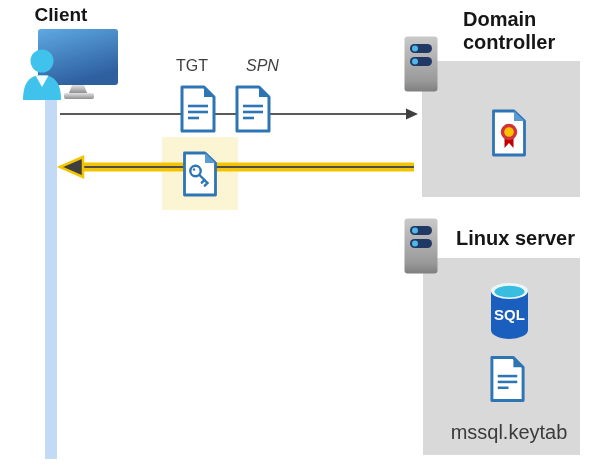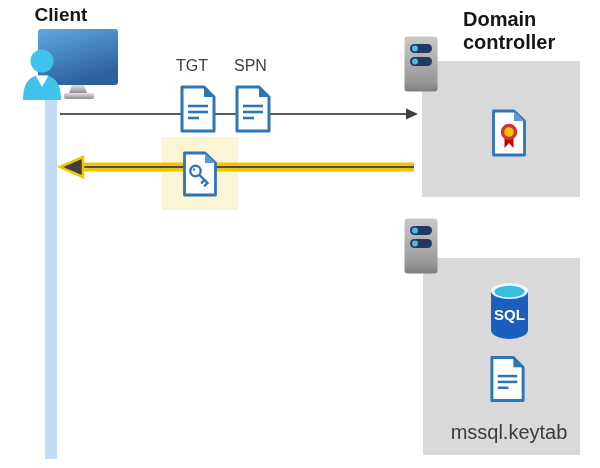--- a/index.html
+++ b/index.html
@@ -45,21 +45,21 @@
       <polygon points="15.5,47.5 22,59 28.5,47.5" fill="#f4fbfe"></polygon>
     </g>
   </svg>
 
   <svg class="abs" style="left:58px;top:106px;z-index:1;" width="362" height="16" viewBox="0 0 362 16">
     <line x1="2" y1="8" x2="350" y2="8" stroke="#595959" stroke-width="1.8"></line>
     <polygon points="360,8 348,2.5 348,13.5" fill="#3f3f3f"></polygon>
   </svg>
 
   <div class="abs small-label" style="left:176px;top:57px;width:44px;z-index:3;">TGT</div>
-  <div class="abs small-label" style="left:234px;top:57px;width:44px;z-index:3;">SPN</div>
+  <div class="abs small-label" style="left:246px;top:57px;width:44px;z-index:3;font-style:italic;">SPN</div>
 
   <svg class="abs" style="left:178px;top:85px;z-index:2;" width="40" height="48" viewBox="0 0 40 48">
     <path d="M4 2 H26 L36 12 V46 H4 Z" fill="#ffffff" stroke="#2e75b6" stroke-width="3" stroke-linejoin="round"></path>
     <polygon points="26,2 36,12 26,12" fill="#2e75b6"></polygon>
     <line x1="10" y1="21" x2="30" y2="21" stroke="#2e75b6" stroke-width="2.6"></line>
     <line x1="10" y1="27" x2="30" y2="27" stroke="#2e75b6" stroke-width="2.6"></line>
     <line x1="10" y1="33" x2="21" y2="33" stroke="#2e75b6" stroke-width="2.6"></line>
   </svg>
 
   <svg class="abs" style="left:233px;top:85px;z-index:2;" width="40" height="48" viewBox="0 0 40 48">
@@ -111,20 +111,21 @@
 
   <svg class="abs" style="left:490px;top:109px;z-index:1;" width="38" height="48" viewBox="0 0 38 48">
     <path d="M3.5 2 H24 L34.5 12 V46 H3.5 Z" fill="#ffffff" stroke="#2e75b6" stroke-width="2.8" stroke-linejoin="round"></path>
     <polygon points="24,2 34.5,12 24,12" fill="#5b9bd5"></polygon>
     <polygon points="14.5,26 23.5,26 23.5,39 19,34 14.5,39" fill="#c00000"></polygon>
     <circle cx="19" cy="23" r="6.5" fill="#ffc000" stroke="#d13438" stroke-width="3.4"></circle>
   </svg>
 
   <div class="abs panel" style="left:423px;top:258px;width:172px;height:197px;z-index:0;"></div>
 
+  <div class="abs heading" style="left:456px;top:227px;width:140px;z-index:3;">Linux server</div>
 
   <svg class="abs" style="left:404px;top:218px;z-index:2;" width="34" height="56" viewBox="0 0 34 56">
     <rect x="0.5" y="0.5" width="33" height="55" rx="3" fill="url(#srvgrad)"></rect>
     <rect x="6" y="8" width="22" height="9" rx="4.5" fill="#203864"></rect>
     <circle cx="11" cy="12.5" r="3" fill="#4fb8e8"></circle>
     <rect x="6" y="21" width="22" height="9" rx="4.5" fill="#203864"></rect>
     <circle cx="11" cy="25.5" r="3" fill="#4fb8e8"></circle>
   </svg>
 
   <svg class="abs" style="left:489px;top:282px;z-index:1;" width="41" height="58" viewBox="0 0 41 58">

